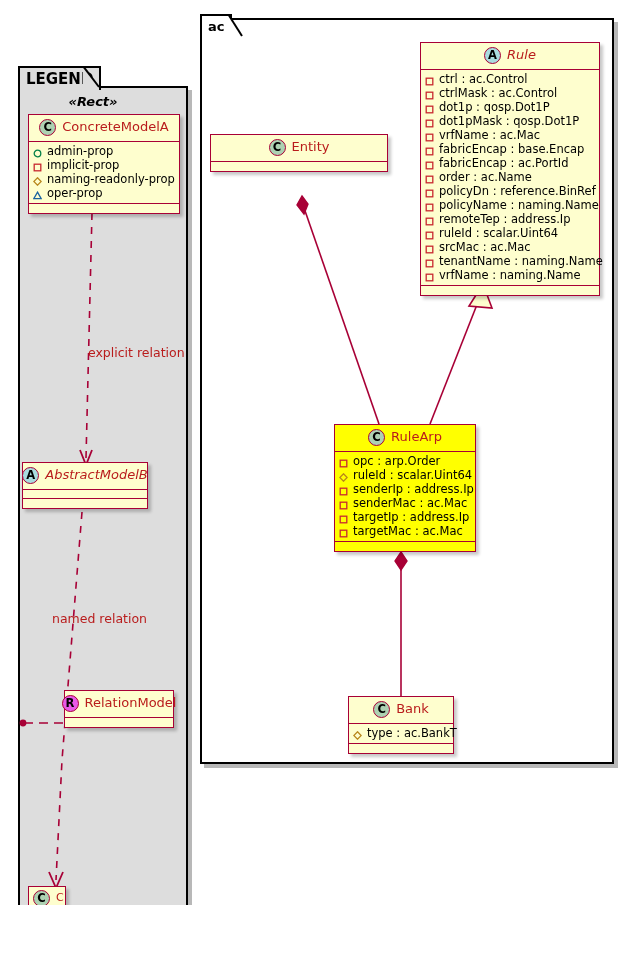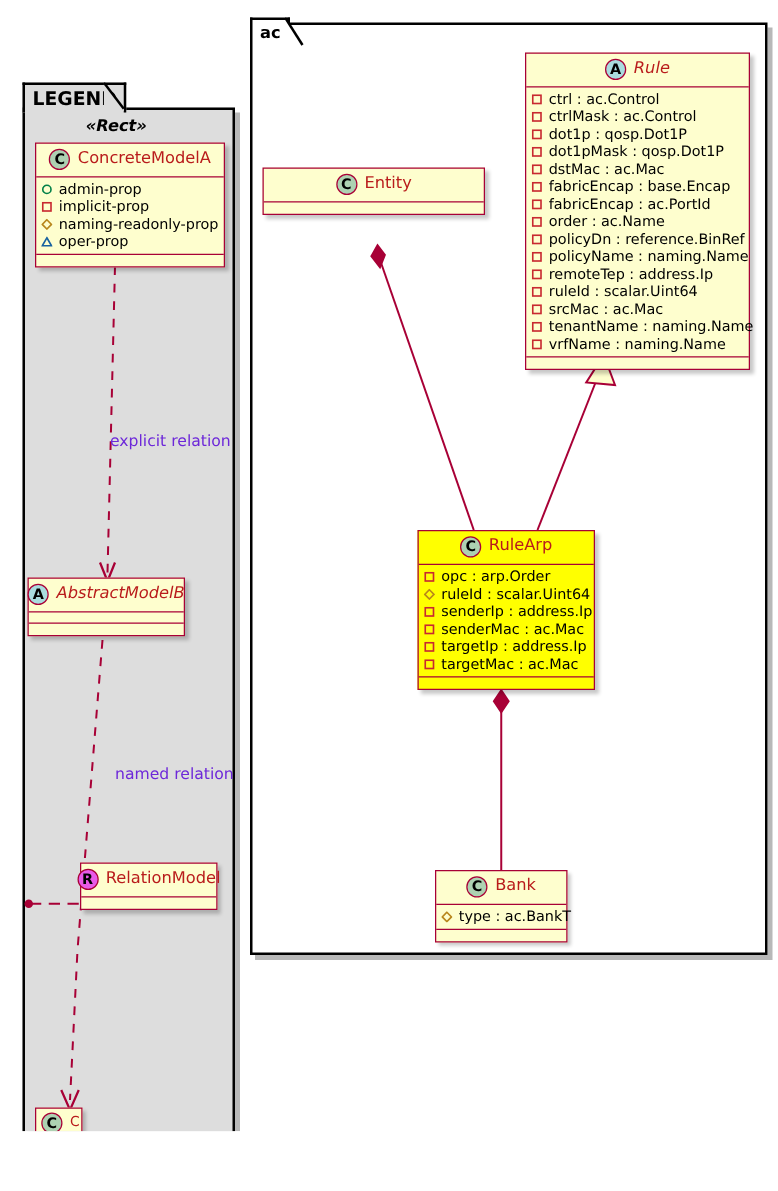--- a/index.html
+++ b/index.html
@@ -110,35 +110,35 @@
   .circ.r { background: #E85AE8; }
 
   .cls-attrs {
     padding: 2px 5px 3px 4px;
     border-bottom: 1.5px solid #A80036;
   }
   .cls-attrs.empty { height: 9px; padding: 0; }
   .cls-methods { height: 9px; }
   .attr {
     display: flex;
-    align-items: center;
+    align-items: flex-end;
     gap: 5px;
     font-size: 11.5px;
     color: #000000;
     line-height: 14px;
     white-space: nowrap;
   }
   .mk { width: 9px; height: 9px; flex: 0 0 auto; position: relative; }
   .mk svg { display: block; }
 
   
   .edge-label {
     position: absolute;
     font-size: 12.5px;
-    color: #6d28d9;
+    color: #b91c1c;
     white-space: nowrap;
     z-index: 6;
   }
 </style>
 </head>
 <body>
 
 <div id="canvas">
 
   <div class="pkg-shadow" style="left:204px; top:22px; width:414px; height:746px;"></div>
@@ -182,21 +182,21 @@
     <path d="M302,196 L308,204 L304,214 L297,205 Z" fill="#A80036" stroke="#A80036" stroke-width="1.4"></path>
 
     <path d="M430,424 L478,302" stroke="#A80036" stroke-width="1.6" fill="none"></path>
     <path d="M483,284 L469,306 L492,308 Z" fill="#FEFECE" stroke="#A80036" stroke-width="1.6"></path>
 
     <path d="M401,700 L401,565" stroke="#A80036" stroke-width="1.6" fill="none"></path>
     <path d="M401,552 L407,561 L401,570 L395,561 Z" fill="#A80036" stroke="#A80036" stroke-width="1.4"></path>
   </svg>
 
   <div class="edge-label" style="left:88px; top:345px;">explicit relation</div>
-  <div class="edge-label" style="left:52px; top:611px;margin-left:40px;">named relation</div>
+  <div class="edge-label" style="left:52px; top:611px;">named relation</div>
 
   <div class="cls" style="left:28px; top:114px; width:152px;">
     <div class="cls-head">
       <span class="circ c">C</span>
       <span class="cls-name">ConcreteModelA</span>
     </div>
     <div class="cls-attrs">
       <div class="attr">
         <span class="mk">
           <svg width="9" height="9" viewBox="0 0 9 9">
@@ -304,21 +304,21 @@
             </svg>
           </span>
         <span>dot1pMask : qosp.Dot1P</span>
       </div>
       <div class="attr">
         <span class="mk">
             <svg width="9" height="9" viewBox="0 0 9 9">
               <rect x="1.2" y="1.2" width="6.6" height="6.6" fill="none" stroke="#C82930" stroke-width="1.3"></rect>
             </svg>
           </span>
-        <span>dstMac : ac.Mac</span>
+        <span>vrfName : ac.Mac</span>
       </div>
       <div class="attr">
         <span class="mk">
             <svg width="9" height="9" viewBox="0 0 9 9">
               <rect x="1.2" y="1.2" width="6.6" height="6.6" fill="none" stroke="#C82930" stroke-width="1.3"></rect>
             </svg>
           </span>
         <span>fabricEncap : base.Encap</span>
       </div>
       <div class="attr">

